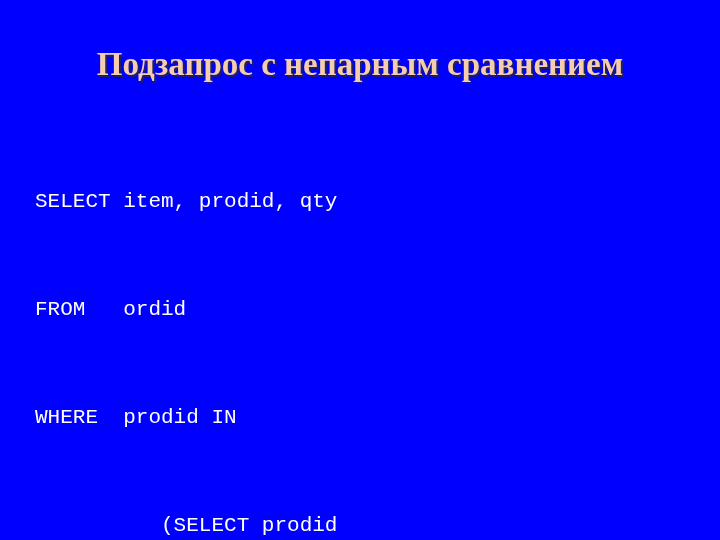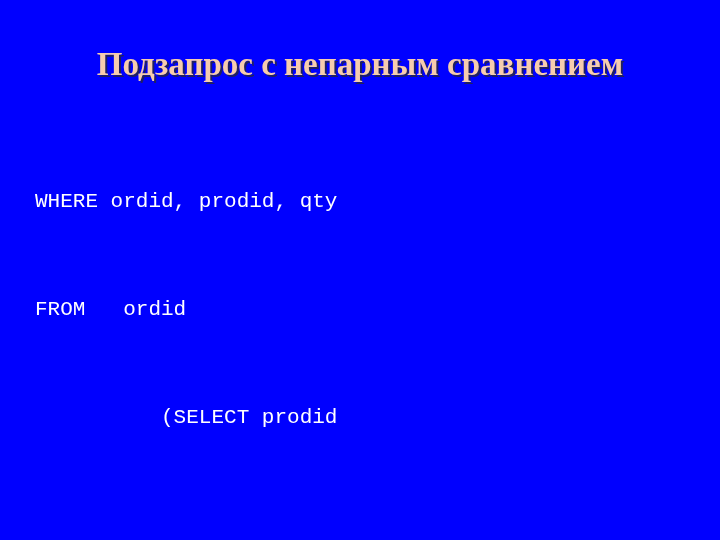--- a/index.html
+++ b/index.html
@@ -54,22 +54,23 @@
   }
 </style>
 </head>
 <body>
 
 <div class="slide">
 
   <div class="slide-title">Подзапрос с непарным сравнением</div>
 
   <div class="code-block">
-    <span class="code-line">WHERE ordid, prodid, qty</span>
+    <span class="code-line">SELECT item, prodid, qty</span>
     <span class="code-line">FROM   ordid</span>
+    <span class="code-line">WHERE  prodid IN</span>
     <span class="code-line">          (SELECT prodid</span>
     
     
     
     
     
     
     
   </div>
 

